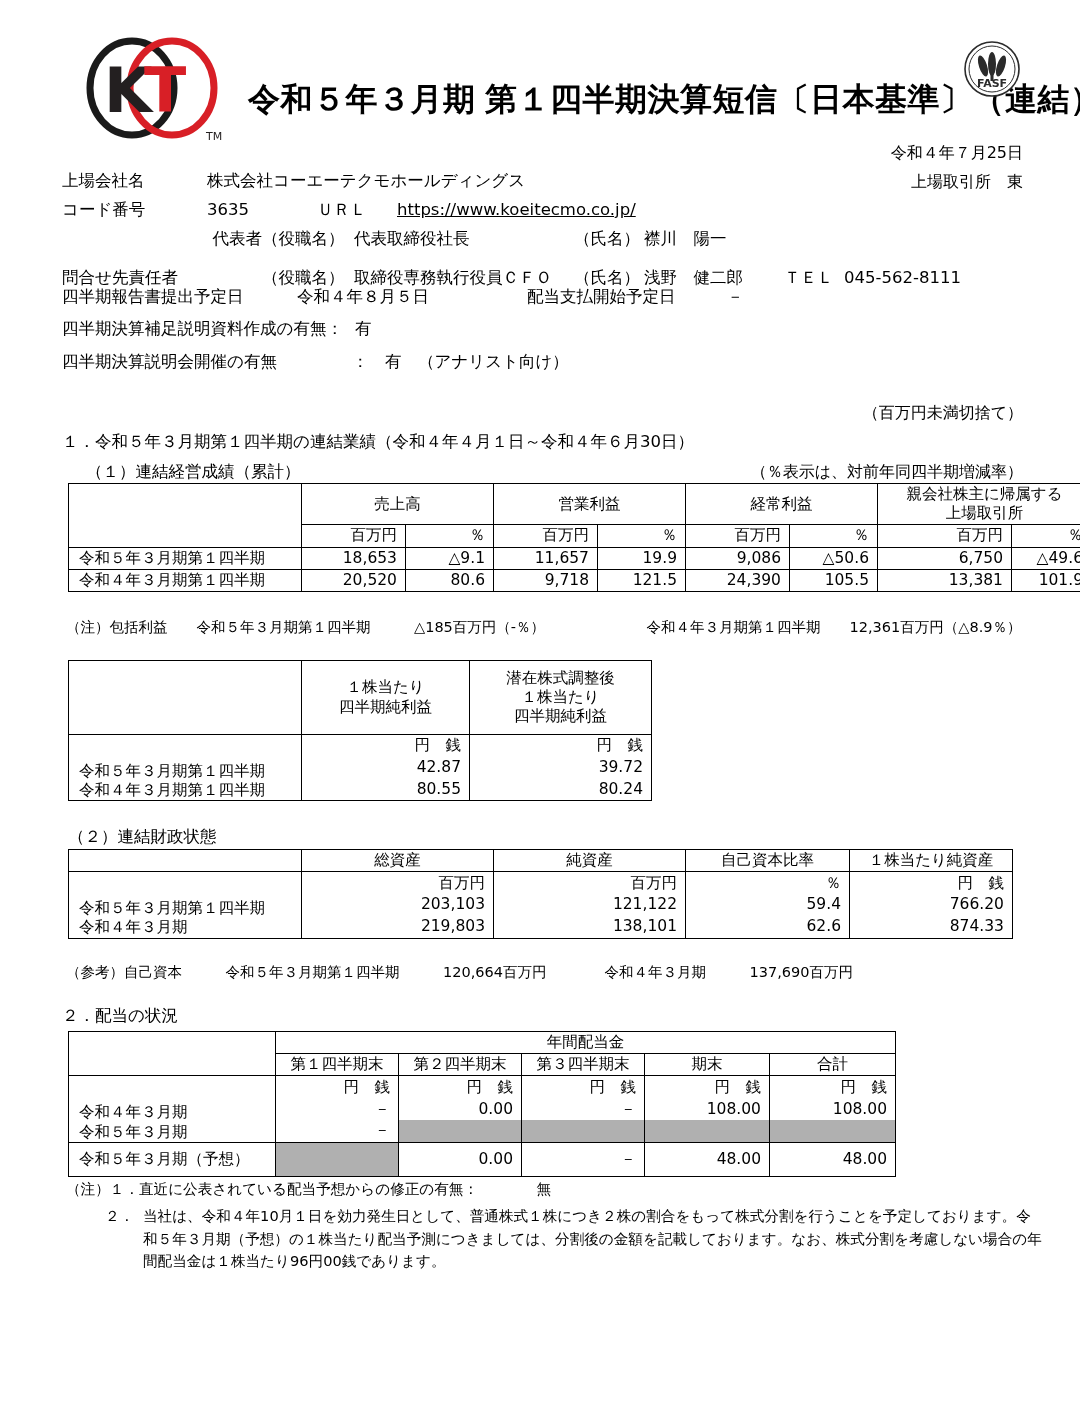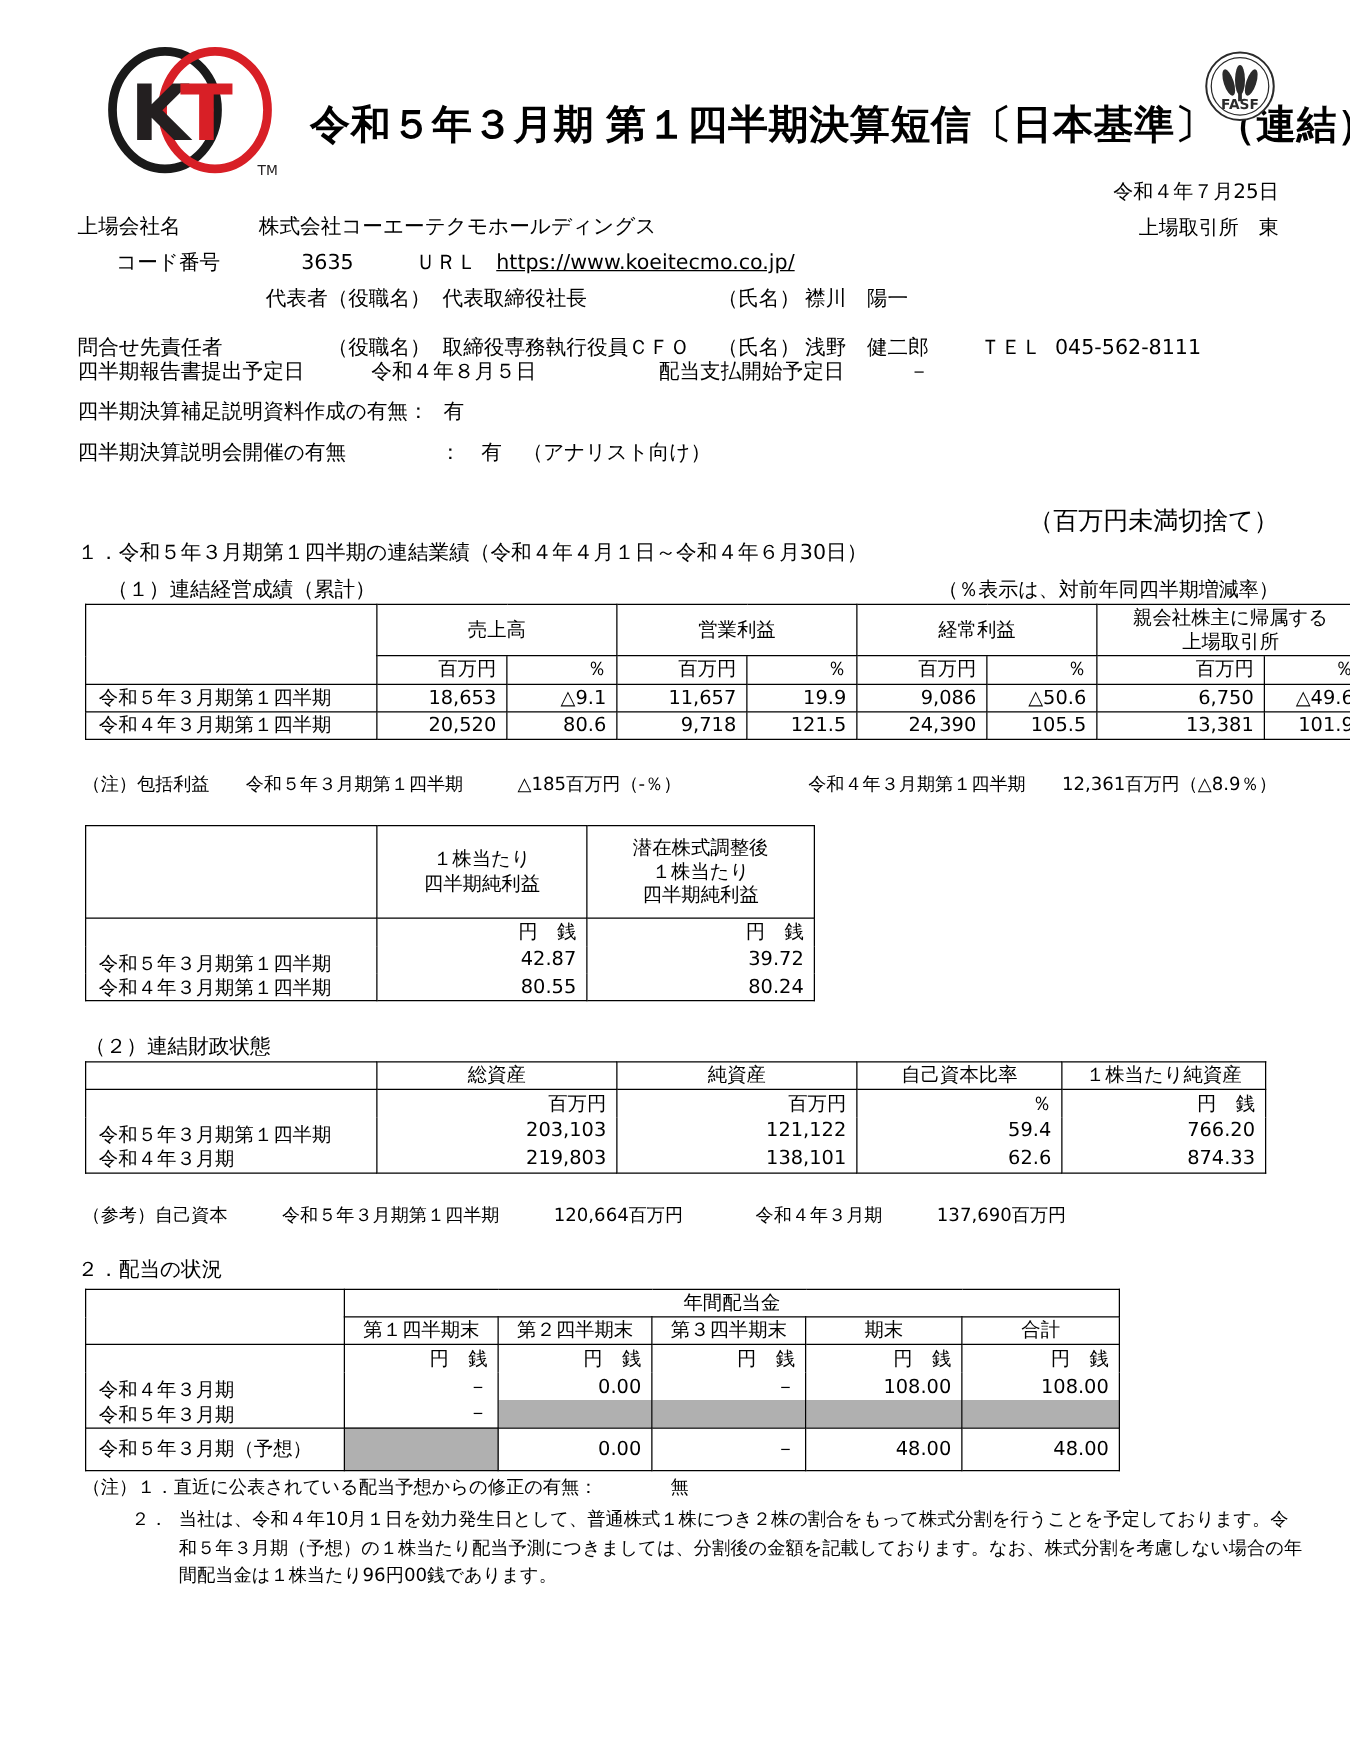--- a/index.html
+++ b/index.html
@@ -41,21 +41,21 @@
   }
   .info-line {
     position: absolute; left: 62px;
     font-size: 16.5px; white-space: nowrap;
     font-family: "DejaVu Sans", "Liberation Sans", sans-serif;
   }
   .url-link { text-decoration: underline; }
 
   .maruchi {
     position: absolute; right: 57px; top: 403px;
-    font-size: 20px; white-space: nowrap;
+    font-size: 16px; white-space: nowrap;
     font-family: "DejaVu Sans", "Liberation Sans", sans-serif;
   }
   .sec-h {
     position: absolute; font-size: 16.5px; white-space: nowrap;
     font-family: "DejaVu Sans", "Liberation Sans", sans-serif;
   }
   .pct-note {
     position: absolute; right: 57px; font-size: 16px; white-space: nowrap;
     font-family: "DejaVu Sans", "Liberation Sans", sans-serif;
   }
@@ -130,21 +130,21 @@
     </svg>
   </div>
 
   <div class="topright-date">令和４年７月25日</div>
   <div class="topright-exch">上場取引所　東</div>
 
   <div class="info-line" style="top:170px;">
     <span style="display:inline-block;width:145px;">上場会社名</span><span>株式会社コーエーテクモホールディングス</span>
   </div>
 
-  <div class="info-line" style="top:199px;text-align:center;">
+  <div class="info-line" style="top:199px;">
     <span style="display:inline-block;width:145px;">コード番号</span><span style="display:inline-block;width:110px;">3635</span><span style="display:inline-block;width:80px;">ＵＲＬ</span><span class="url-link">https://www.koeitecmo.co.jp/</span>
   </div>
 
   <div class="info-line" style="top:228px;">
     <span style="display:inline-block;width:200px;text-align:right;">代表者</span><span style="display:inline-block;width:92px;">（役職名）</span><span style="display:inline-block;width:220px;">代表取締役社長</span><span style="display:inline-block;width:70px;">（氏名）</span><span>襟川　陽一</span>
   </div>
 
   <div class="info-line" style="top:257px;margin-top:10px;">
     <span style="display:inline-block;width:200px;">問合せ先責任者</span><span style="display:inline-block;width:92px;">（役職名）</span><span style="display:inline-block;width:220px;">取締役専務執行役員ＣＦＯ</span><span style="display:inline-block;width:70px;">（氏名）</span><span style="display:inline-block;width:140px;">浅野　健二郎</span><span style="display:inline-block;width:60px;">ＴＥＬ</span><span>045-562-8111</span>
   </div>

